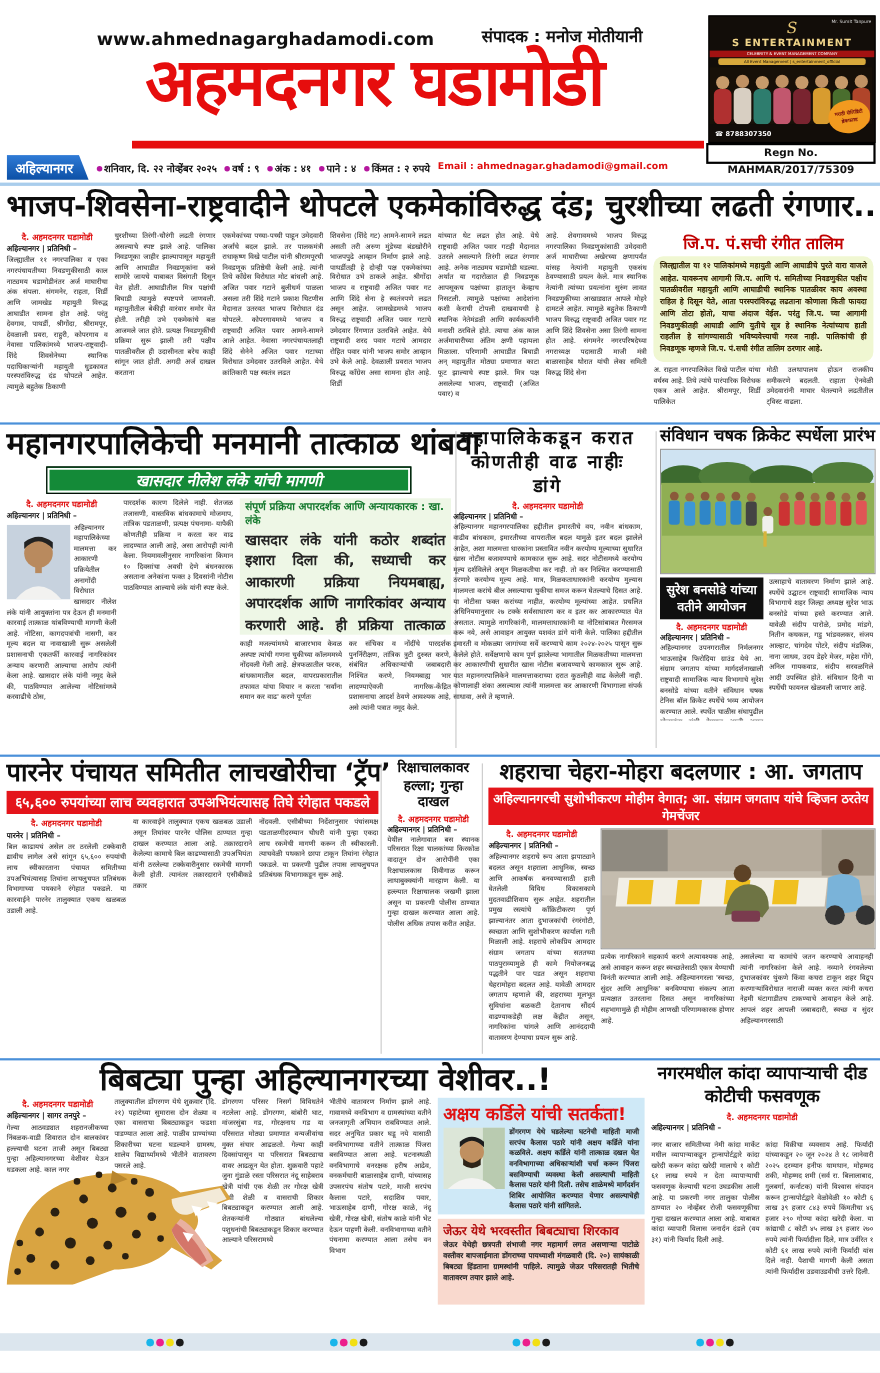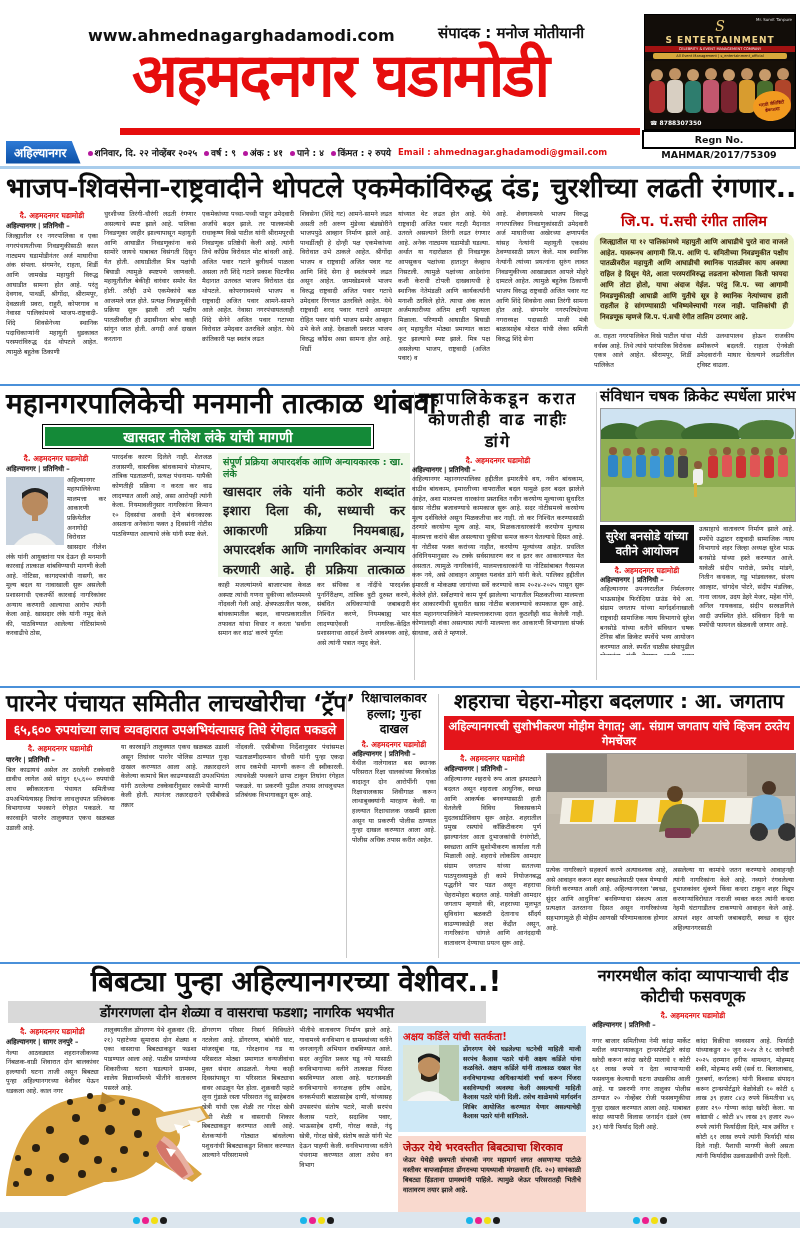--- a/index.html
+++ b/index.html
@@ -53,21 +53,21 @@
   .a1-body{display:flex;gap:6px;margin-top:7px;height:168px;}
   .side{width:200px;flex:none;display:flex;flex-direction:column;gap:3px;}
   .side-hl{color:#c00000;font-weight:bold;font-size:14.5px;text-align:center;}
   .side-box{background:#f0f7d2;border-radius:9px;padding:4px 6px;font-size:6.9px;font-weight:bold;
             line-height:1.55;text-align:justify;color:#332200;overflow:hidden;flex:none;height:88px;}
   .side-cols{display:flex;gap:5px;flex:1;}
   
   .b1{top:388px;left:6px;width:404px;height:294px;}
   .b1 .hl{font-size:28px;text-align:center;white-space:nowrap;}
   .greenbox{background:#148a38;border:1px solid #000;box-shadow:inset 0 0 0 2px #fff;color:#fff;
-            font-weight:bold;font-size:14px;text-align:center;width:330px;margin:4px auto;padding:2px 0;}
+            font-weight:bold;font-size:14px;text-align:center;width:330px;margin:4px auto;padding:2px 0;font-style:italic;}
   .b1-body{display:flex;gap:6px;height:218px;margin-top:3px;}
   .b1-left{flex:1;display:flex;gap:6px;}
   .b1-right{width:192px;flex:none;display:flex;flex-direction:column;gap:4px;}
   .lankebox{background:#eef7e6;padding:3px 5px;height:118px;overflow:hidden;flex:none;}
   .lankebox .t{color:#157a2e;font-weight:bold;font-size:9.5px;line-height:1.25;margin-bottom:2px;}
   .lankebox .b{font-size:13px;font-weight:bold;line-height:1.5;text-align:justify;color:#222;}
   .b2{top:388px;left:412px;width:172px;height:294px;}
   .b2 .hl{font-size:16.5px;text-align:center;line-height:1.3;letter-spacing:2px;}
   .b3{top:388px;left:600px;width:194px;height:294px;}
   .b3 .hl{font-size:15px;text-align:center;white-space:nowrap;}
@@ -88,21 +88,21 @@
   .c3-cols{display:flex;gap:5px;flex:1;}
   
   .d1{top:966px;left:6px;width:580px;height:242px;}
   .d1 .hl{font-size:28px;text-align:center;white-space:nowrap;}
   .d1 .strip-gray{font-size:13.5px;width:470px;margin:3px 0 3px 2px;}
   .d1-body{display:flex;gap:6px;height:188px;}
   .d-text{position:relative;width:386px;flex:none;display:flex;gap:5px;}
   .leopard{position:absolute;left:0;top:52px;width:238px;height:118px;}
   .d-boxes{flex:1;display:flex;flex-direction:column;gap:4px;}
   .bluebox{background:#cfe9f7;padding:3px 5px;overflow:hidden;height:100px;}
-  .bluebox .t{color:#e01111;font-weight:bold;font-size:10px;margin-bottom:2px;}
+  .bluebox .t{color:#e01111;font-weight:bold;font-size:16px;margin-bottom:2px;}
   .bluebox .row{display:flex;gap:4px;}
   .bluebox .b{font-size:6.4px;line-height:1.5;text-align:justify;font-weight:bold;color:#222;}
   .pinkbox{background:#f9d9ce;padding:3px 5px;overflow:hidden;flex:1;}
   .pinkbox .t{color:#b30d0d;font-weight:bold;font-size:11px;margin-bottom:2px;}
   .pinkbox .b{font-size:6.6px;line-height:1.5;text-align:justify;font-weight:bold;color:#222;}
   .d2{top:966px;left:592px;width:202px;height:242px;}
   .d2 .hl{font-size:16px;text-align:center;line-height:1.3;}
   .d2-cols{display:flex;gap:5px;height:176px;margin-top:8px;}
   
   .bar{top:1212px;left:0;right:0;height:16px;background:#dce6ee;display:flex;align-items:center;
@@ -341,21 +341,20 @@
           <div class="col">प्रत्येक नागरिकाने सहकार्य करणे अत्यावश्यक आहे, असे आवाहन करून शहर स्वच्छतेसाठी एकत्र येण्याची विनंती करण्यात आली आहे. अहिल्यानगरला 'स्वच्छ, सुंदर आणि आधुनिक' बनविण्याचा संकल्प आता प्रत्यक्षात उतरताना दिसत असून नागरिकांच्या सहभागामुळे ही मोहीम आणखी परिणामकारक होणार आहे.</div>
           <div class="col">असलेल्या या कामांचे जतन करण्याचे आवाहनही त्यांनी नागरिकांना केले आहे. नव्याने रंगवलेल्या दुभाजकांवर थुंकणे किंवा कचरा टाकून शहर विद्रूप करणाऱ्यांविरोधात नाराजी व्यक्त करत त्यांनी कचरा नेहमी घंटागाडीतच टाकण्याचे आवाहन केले आहे. आपलं शहर आपली जबाबदारी, स्वच्छ व सुंदर अहिल्यानगरसाठी</div>
         </div>
       </div>
     </div>
   </div>
   <div class="abs rule-bl" style="top:962px;"></div>
 
   <div class="abs d1">
     <div class="hl">बिबट्या पुन्हा अहिल्यानगरच्या वेशीवर..!</div>
-    <div class="strip-gray">डोंगरगणला दोन शेळ्या व वासराचा फडशा;  नागरिक भयभीत</div>
     <div class="d1-body">
       <div class="d-text">
         <div class="col">
           <div class="by-p">दै. अहमदनगर घडामोडी</div>
           <div class="by-l">अहिल्यानगर | सागर तनपुरे –</div>
           <span>गेल्या आठवड्यात शहरानजीकच्या निंबळक-वाडी शिवारात दोन बालकांवर हल्ल्याची घटना ताजी असून बिबट्या पुन्हा अहिल्यानगरच्या वेशीवर येऊन धडकला आहे. काल नगर</span>
         </div>
         <div class="col">तालुक्यातील डोंगरगण येथे शुक्रवार (दि. २१) पहाटेच्या सुमारास दोन शेळ्या व एका वासराचा बिबट्याकडून फडशा पाडण्यात आला आहे. पाळीव प्राण्यांच्या शिकारीच्या घटना घडल्याने ग्रामस्थ, शालेय विद्यार्थ्यांमध्ये भीतीने वातावरण पसरले आहे.</div>
         <div class="col">डोंगरगण परिसर निसर्ग विविधतेने नटलेला आहे. डोंगरगण, बांबोरी घाट, मांजरसुंबा गड, गोरक्षनाथ गड या परिसरात मोठ्या प्रमाणात वन्यजीवांचा मुक्त संचार आढळतो. गेल्या काही दिवसांपासून या परिसरात बिबट्याचा वावर आढळून येत होता. शुक्रवारी पहाटे जुना गुंडाळे रस्ता परिसरात नंदू साहेबराव खेत्री यांची एक शेळी तर गोरक्ष खेत्री यांची शेळी व वासराची शिकार बिबट्याकडून करण्यात आली आहे. शेतकऱ्यांनी गोठ्यात बांधलेल्या पशुधनांची बिबट्याकडून शिकार करण्यात आल्याने परिसरामध्ये</div>
         <div class="col">भीतीचे वातावरण निर्माण झाले आहे. गावामध्ये वनविभाग व ग्रामस्थांच्या वतीने जनजागृती अभियान राबविण्यात आले. सदर अनुचित प्रकार घडू नये यासाठी वनविभागाच्या वतीने तात्काळ पिंजरा बसविण्यात आला आहे. घटनास्थळी वनविभागाचे वनरक्षक हरीष आढेव, वनकर्मचारी बाळासाहेब दाणी, यांच्यासह उपसरपंच संतोष पटारे, माजी सरपंच कैलास पटारे, सदाशिव पवार, भाऊसाहेब दाणी, गोरक्ष काळे, नंदू खेत्री, गोरक्ष खेत्री, संतोष काळे यांनी भेट देऊन पाहणी केली. वनविभागाच्या वतीने पंचनामा करण्यात आला तसेच वन विभाग</div>

